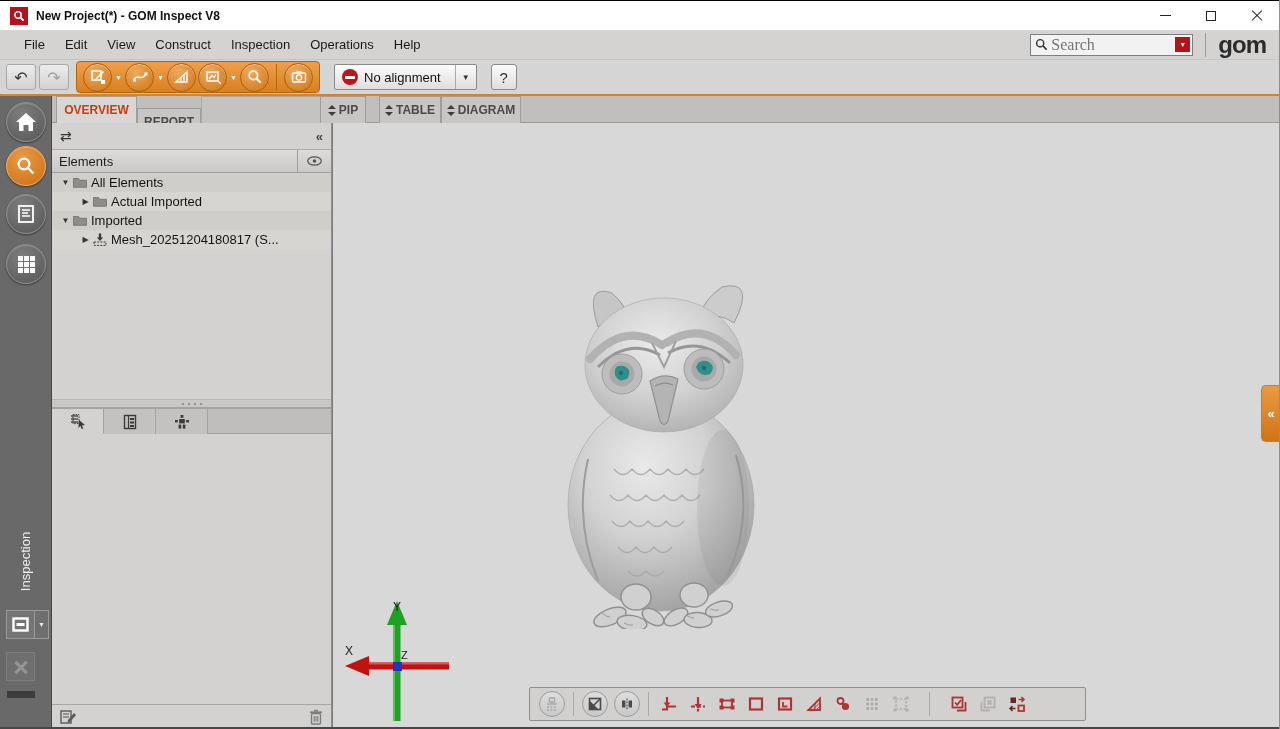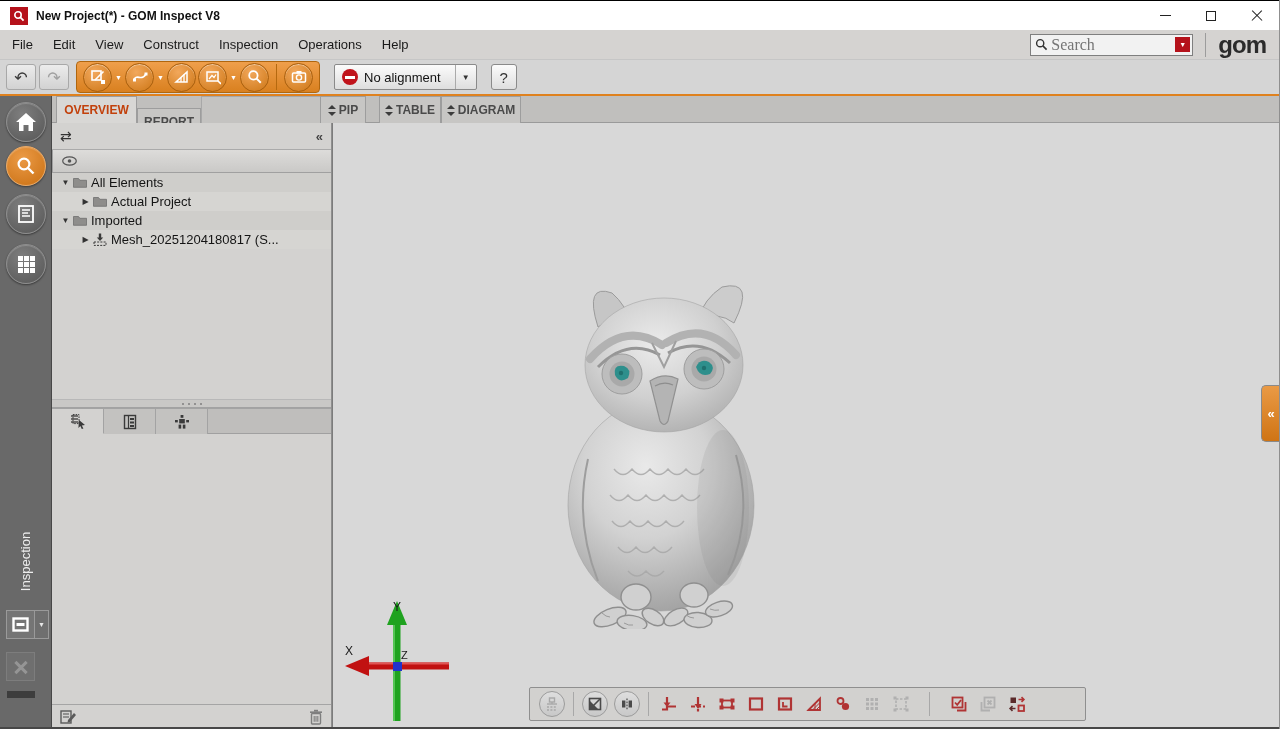--- a/index.html
+++ b/index.html
@@ -12,21 +12,21 @@
   .title-text { font-size:12px; color:#111; }
   .win-controls { margin-left:auto; display:flex; height:100%; }
   .win-btn { width:46px; height:100%; display:flex; align-items:center; justify-content:center; }
   .glyph-min { width:11px; height:1px; background:#222; }
   .glyph-max { width:10px; height:10px; border:1px solid #222; }
   .glyph-close { position:relative; width:12px; height:12px; }
   .glyph-close::before,.glyph-close::after { content:""; position:absolute; left:-1px; top:5px; width:14px; height:1.4px; background:#222; }
   .glyph-close::before { transform:rotate(45deg); } .glyph-close::after { transform:rotate(-45deg); }
 
   
-  #menubar { position:absolute; left:0; top:30px; width:1280px; height:30px; background:#d5d3d1; display:flex; align-items:center; padding-left:2px; border-bottom:1px solid #c6c6c6; }
+  #menubar { position:absolute; left:0; top:30px; width:1280px; height:30px; background:#d5d3d1; display:flex; align-items:center; padding-left:14px; border-bottom:1px solid #c6c6c6; }
   .menu-item { font-size:13px; color:#1a1a1a; padding:5px 10px; }
   #menubar .right-zone { margin-left:auto; display:flex; align-items:center; }
   .search-box { width:163px; height:22px; background:#f2f2f2; border:1px solid #7f7f7f; display:flex; align-items:center; padding:0 2px 0 4px; }
   .search-box input { flex:1; min-width:0; border:none; outline:none; background:transparent; font-size:16px; color:#15803d; font-family:Liberation Serif, serif; }
   .search-drop { width:15px; height:15px; background:#b5121b; display:flex; align-items:center; justify-content:center; color:#fff; font-size:7px; flex:none; }
   .v-divider { width:1px; height:24px; background:#9c9c9c; margin:0 12px; }
   .logo { font-size:24px; font-weight:bold; color:#2b2b2b; letter-spacing:-1px; margin-right:14px; line-height:1; }
 
   
   #toolbar { position:absolute; left:0; top:60px; width:1280px; height:36px; background:#d5d5d5; border-bottom:2px solid #df811e; display:flex; align-items:center; padding-left:6px; }
@@ -301,20 +301,21 @@
     </div>
   <div class="rail-bar"></div>
 </div>
 
 <div id="panel">
   <div class="mini-toolbar">
     <span class="swap">⇄</span>
     <span class="collapse">«</span>
   </div>
   <div class="hdr">
+    <div class="hdr-text">Elements</div>
     <div class="hdr-eye">
       <svg width="15" height="10" viewBox="0 0 15 10">
           <ellipse cx="7.5" cy="5" rx="6.8" ry="4.2" fill="none" stroke="#555" stroke-width="1.2"></ellipse>
           <circle cx="7.5" cy="5" r="1.8" fill="#555"></circle>
         </svg>
     </div>
   </div>
   <div class="tree">
     <div class="tree-row d0">
       <span class="tr-exp">▼</span>
@@ -325,21 +326,21 @@
         </span>
       <span>All Elements</span>
     </div>
     <div class="tree-row d1">
       <span class="tr-exp">▶</span>
       <span class="tr-ico">
           <svg width="14" height="11" viewBox="0 0 14 11">
             <path d="M0.5,1.5 h5 l1.4,1.8 h6.6 v7 h-13 Z" fill="#8e8d8b" stroke="#6e6e6e" stroke-width="0.8"></path>
           </svg>
         </span>
-      <span>Actual Project</span>
+      <span>Actual Imported</span>
     </div>
     <div class="tree-row d0">
       <span class="tr-exp">▼</span>
       <span class="tr-ico">
           <svg width="14" height="11" viewBox="0 0 14 11">
             <path d="M0.5,1.5 h5 l1.4,1.8 h6.6 v7 h-13 Z" fill="#8e8d8b" stroke="#6e6e6e" stroke-width="0.8"></path>
           </svg>
         </span>
       <span>Imported</span>
     </div>

